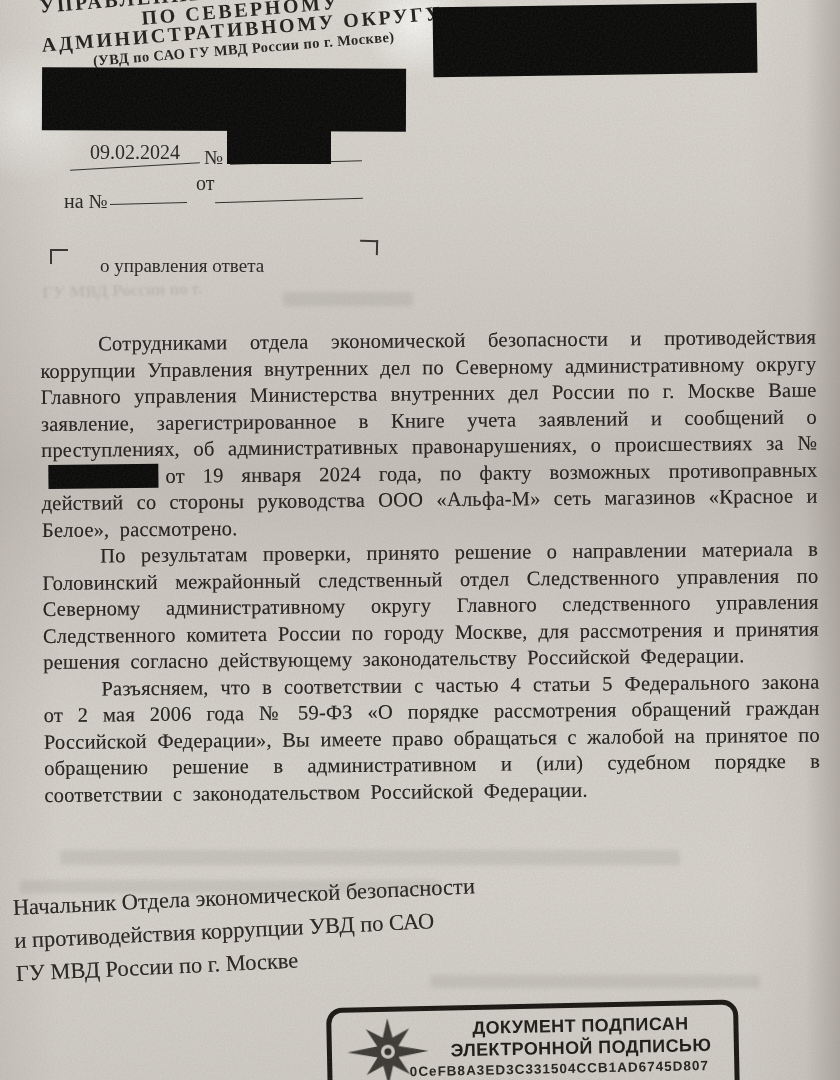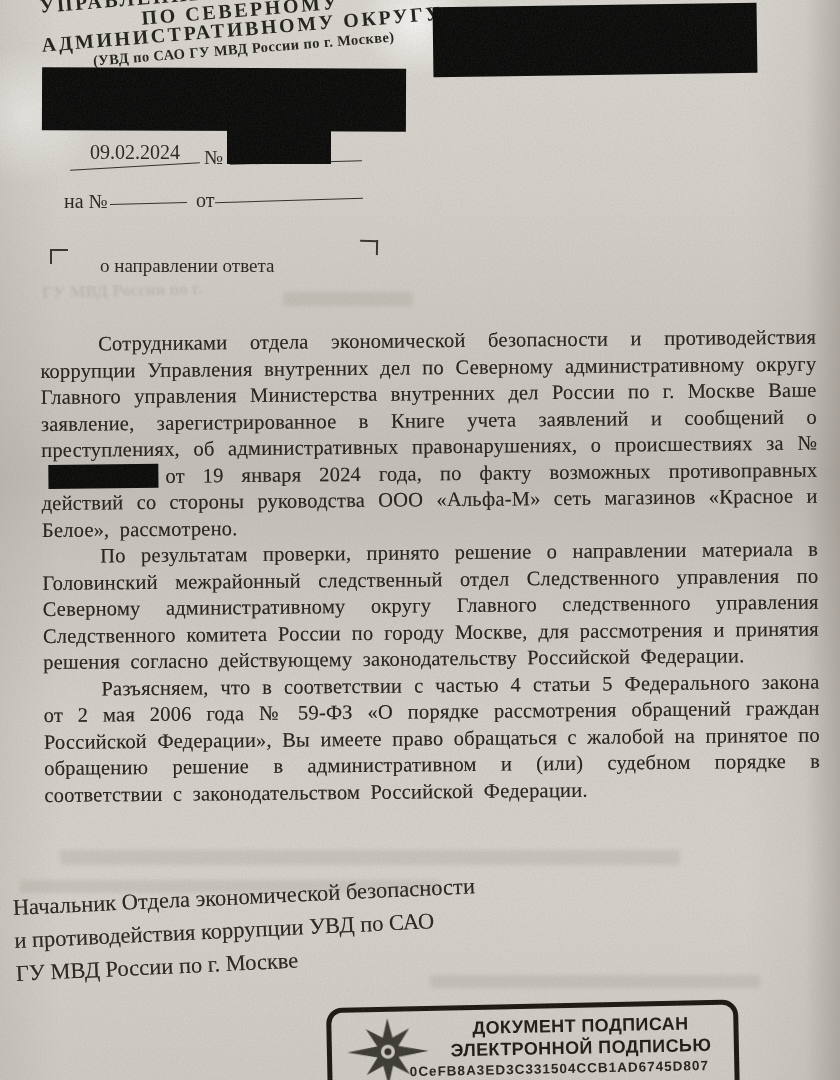--- a/index.html
+++ b/index.html
@@ -30,21 +30,21 @@
 
   
   .meta{z-index:3;font-size:20px;color:#26231f;}
   .rule{border-bottom:1.6px solid #2c2a27;z-index:3;}
   .date-text{left:90px;top:141px;}
   .rule-date{left:70px;top:166px;width:130px;transform:rotate(-3.2deg);}
   .num-sign{left:204px;top:146px;}
   .rule-num{left:230px;top:162px;width:132px;transform:rotate(-1.6deg);}
   .onum-label{left:64px;top:190px;}
   .rule-onum{left:110px;top:203px;width:77px;transform:rotate(-1.6deg);}
-  .ot-label{left:196px;top:189px;}
+  .ot-label{left:196px;top:172px;}
   .rule-ot{left:215px;top:200px;width:148px;transform:rotate(-1.8deg);}
 
   
   .corner{width:16px;height:13px;z-index:2;}
   .corner-left{left:50px;top:249px;border-top:2.2px solid #34312d;border-left:2.2px solid #34312d;}
   .corner-right{left:360px;top:240px;border-top:2.2px solid #34312d;border-right:2.2px solid #34312d;transform:rotate(1deg);}
 
   .subject{left:100px;top:255px;font-size:19px;z-index:2;}
 
   
@@ -92,21 +92,21 @@
   <div class="abs rule rule-date"></div>
   <div class="abs meta num-sign">№</div>
   <div class="abs rule rule-num"></div>
   <div class="abs meta onum-label">на №</div>
   <div class="abs rule rule-onum"></div>
   <div class="abs meta ot-label">от</div>
   <div class="abs rule rule-ot"></div>
 
   <div class="abs corner corner-left"></div>
   <div class="abs corner corner-right"></div>
-  <div class="abs subject">о направлении ответа</div>
+  <div class="abs subject">о управления ответа</div>
 
   <div class="abs ghost ghost-text1">ГУ МВД России по г.</div>
   <div class="abs smudge" style="left:283px;top:292px;width:130px;height:14px;"></div>
   <div class="abs smudge" style="left:60px;top:850px;width:620px;height:15px;"></div>
   <div class="abs smudge" style="left:20px;top:880px;width:420px;height:13px;"></div>
   <div class="abs smudge" style="left:430px;top:975px;width:330px;height:13px;"></div>
 
   <div class="abs body-text">
     <p><span>Сотрудниками отдела экономической безопасности и противодействия коррупции Управления внутренних дел по Северному административному округу Главного управления Министерства внутренних дел России по г. Москве Ваше заявление, зарегистрированное в Книге учета заявлений и сообщений о преступлениях, об административных правонарушениях, о происшествиях за №</span><span class="redaction-inline"></span><span>от 19 января 2024 года, по факту возможных противоправных действий со стороны руководства ООО «Альфа-М» сеть магазинов «Красное и Белое», рассмотрено.</span></p>
     <p>По результатам проверки, принято решение о направлении материала в Головинский межрайонный следственный отдел Следственного управления по Северному административному округу Главного следственного управления Следственного комитета России по городу Москве, для рассмотрения и принятия решения согласно действующему законодательству Российской Федерации.</p>

